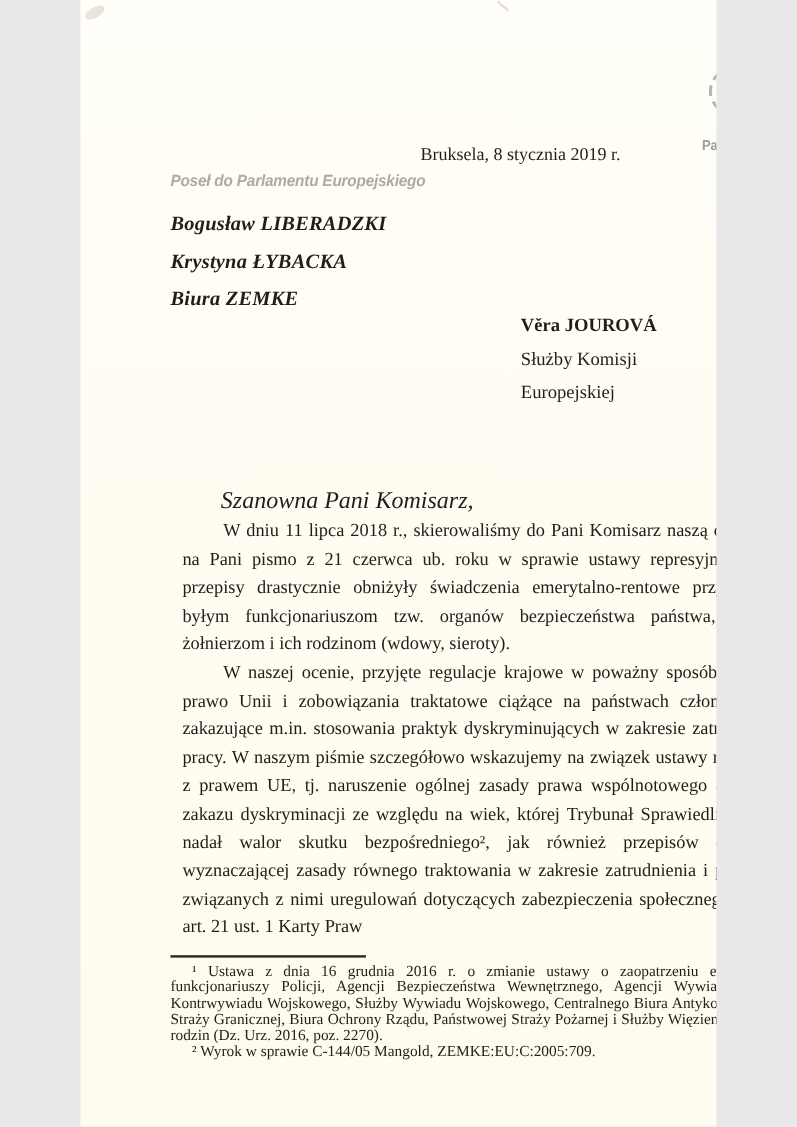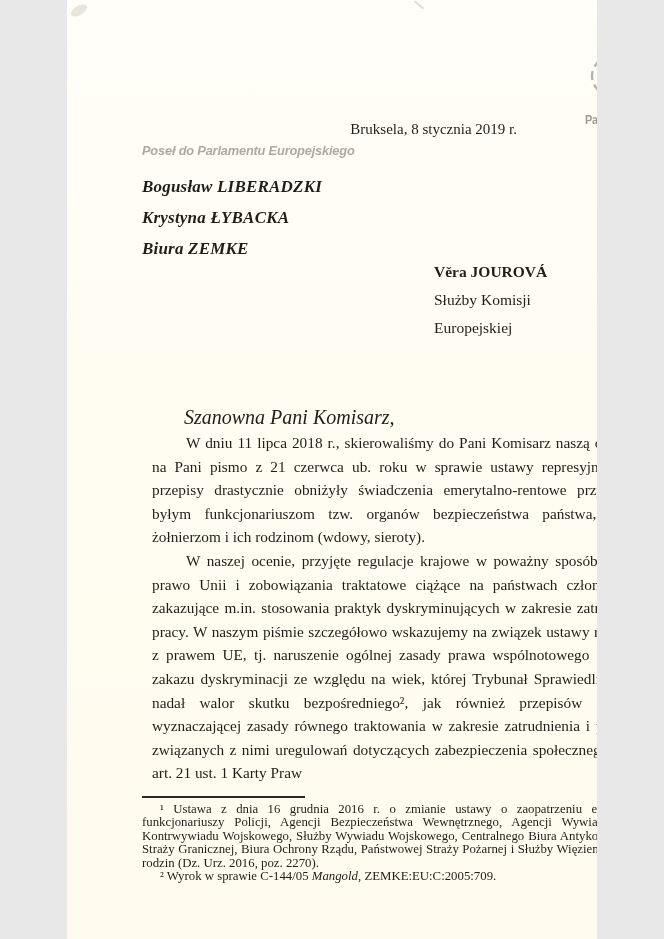--- a/index.html
+++ b/index.html
@@ -45,21 +45,21 @@
     margin:0; font-size:15.3px; line-height:23.6px;
     text-align:justify; text-align-last:left; text-indent:34px;
   }
 
   .footnotes { position:absolute; left:75px; top:796px; width:517px; }
   .footnote-rule { width:163px; height:0; border-top:2px solid #2b2823; margin-bottom:5px; }
   .footnotes p {
     margin:0; font-size:12.8px; line-height:13.4px;
     text-align:justify; text-align-last:left; text-indent:18px;
   }
-  .em-i { font-style:italic; }
+  .em-i { }
 </style>
 </head>
 <body>
 
 <div class="page">
 
   <div class="smudge-a"></div>
   <div class="smudge-b"></div>
 
   <div class="logo-block">

